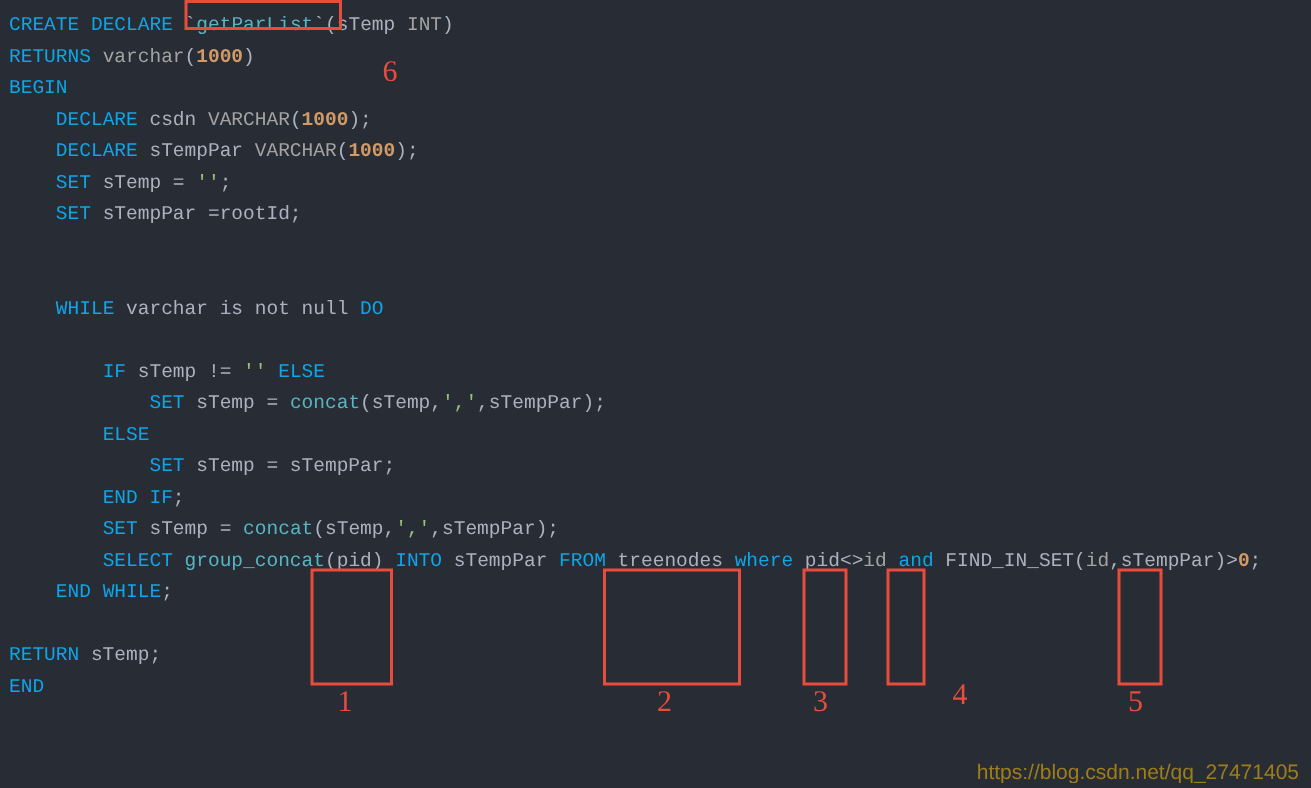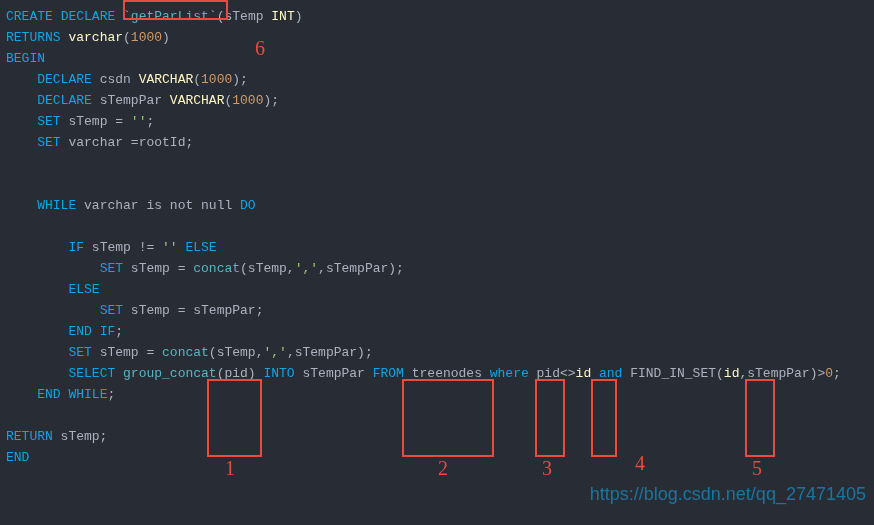--- a/index.html
+++ b/index.html
@@ -16,57 +16,57 @@
     position: relative;
     overflow: hidden;
   }
   pre {
     margin: 0;
     font-family: inherit;
     font-size: inherit;
     line-height: inherit;
   }
   .kw-purple { color: #0ea5e9; }
-  .type { color: #fef9c3; }
-  .num { color: #d19a66; }
+  .type { color: #a3a3a3; }
+  .num { color: #d19a66; font-weight: bold; }
   .func { color: #56b6c2; }
   .str { color: #98c379; }
   .box {
     position: absolute;
     border: 2px solid #e74c3c;
     box-sizing: border-box;
     pointer-events: none;
   }
   .label {
     position: absolute;
     color: #e74c3c;
     font-size: 20px;
     font-family: serif;
     pointer-events: none;
   }
   .watermark {
     position: absolute;
     right: 8px;
-    bottom: 20px;
-    color: #0ea5e9;
-    font-size: 18px;
+    bottom: 0;
+    color: #eab308;
+    font-size: 14px;
     opacity: 0.6;
     font-family: sans-serif;
   }
 </style>
 </head>
 <body>
 
 <pre><span class="kw-purple">CREATE</span> <span class="kw-purple">DECLARE</span> <span>`</span><span class="func">getParList</span><span>`</span><span>(sTemp </span><span class="type">INT</span><span>)</span>
 <span class="kw-purple">RETURNS</span> <span class="type">varchar</span><span>(</span><span class="num">1000</span><span>)</span>
 <span class="kw-purple">BEGIN</span>
     <span class="kw-purple">DECLARE</span><span> csdn </span><span class="type">VARCHAR</span><span>(</span><span class="num">1000</span><span>);</span>
     <span class="kw-purple">DECLARE</span><span> sTempPar </span><span class="type">VARCHAR</span><span>(</span><span class="num">1000</span><span>);</span>
     <span class="kw-purple">SET</span><span> sTemp = </span><span class="str">''</span><span>;</span>
-    <span class="kw-purple">SET</span><span> varchar =rootId;</span>
+    <span class="kw-purple">SET</span><span> sTempPar =rootId;</span>
 
 
     <span class="kw-purple">WHILE</span><span> varchar is not null </span><span class="kw-purple">DO</span>
 
         <span class="kw-purple">IF</span><span> sTemp != </span><span class="str">''</span><span class="kw-purple"> ELSE</span>
             <span class="kw-purple">SET</span><span> sTemp = </span><span class="func">concat</span><span>(sTemp,</span><span class="str">','</span><span>,sTempPar);</span>
         <span class="kw-purple">ELSE</span>
             <span class="kw-purple">SET</span><span> sTemp = sTempPar;</span>
         <span class="kw-purple">END</span><span class="kw-purple"> IF</span><span>;</span>
         <span class="kw-purple">SET</span><span> sTemp = </span><span class="func">concat</span><span>(sTemp,</span><span class="str">','</span><span>,sTempPar);</span>

